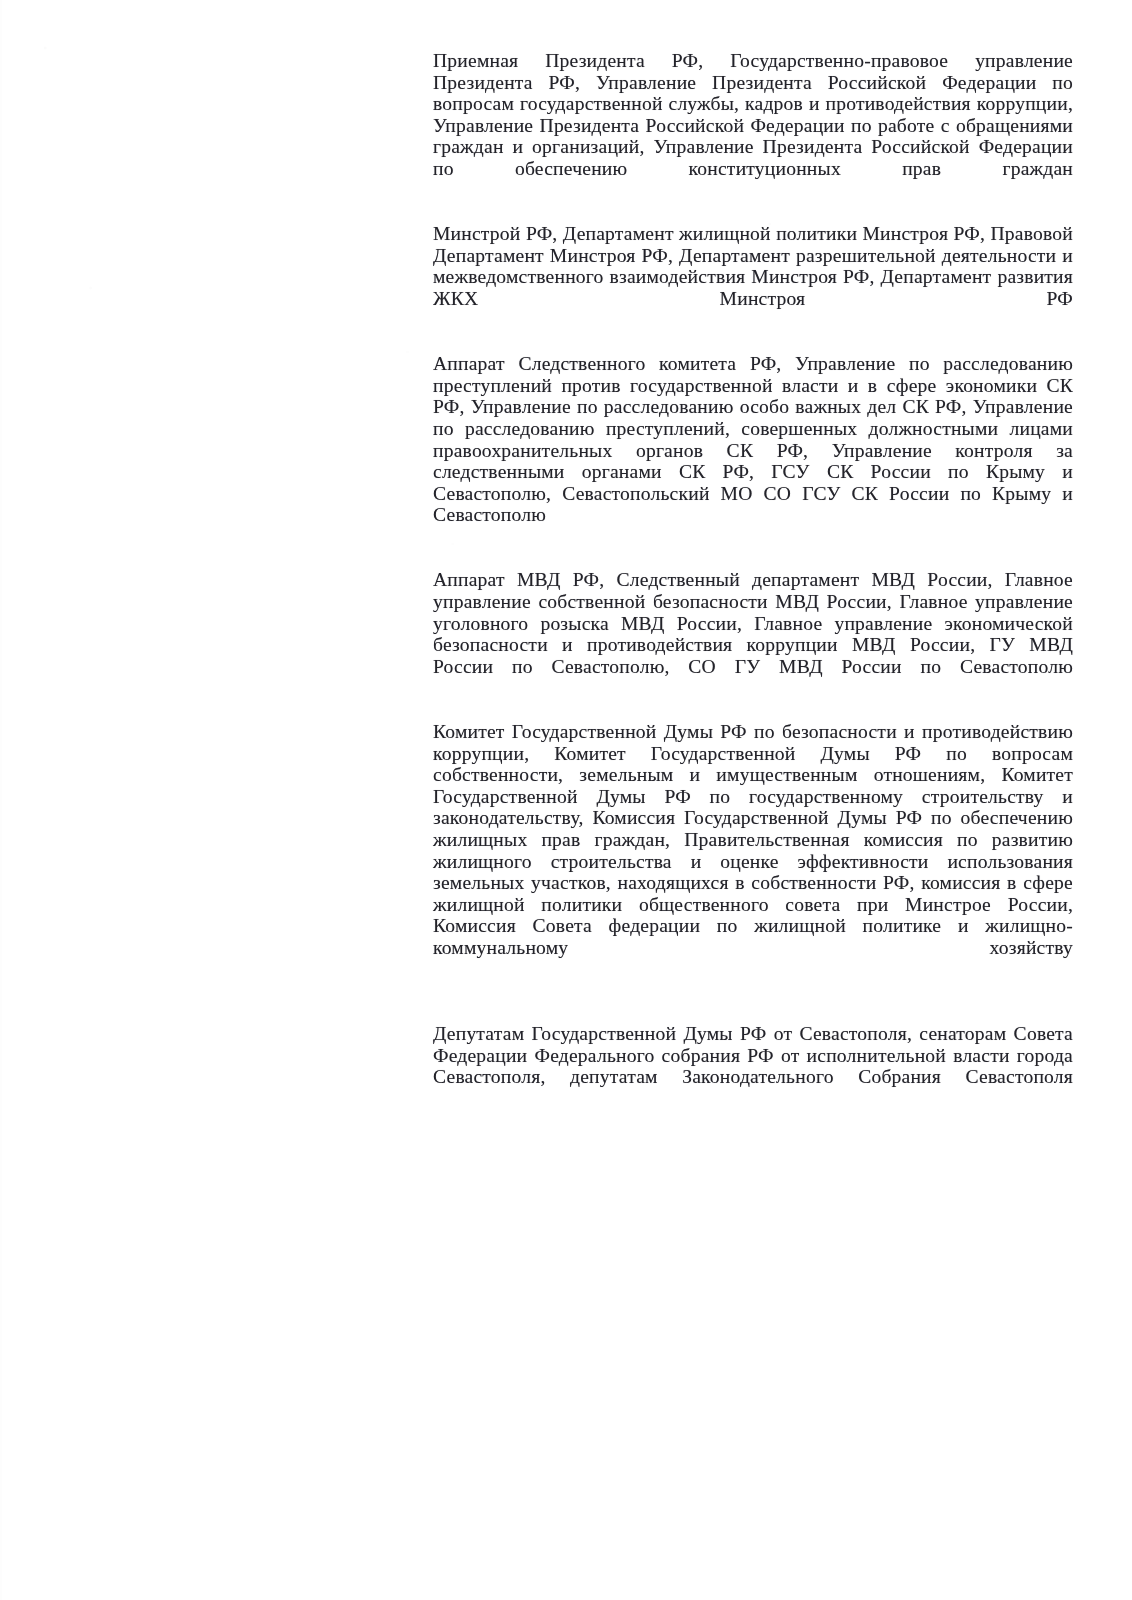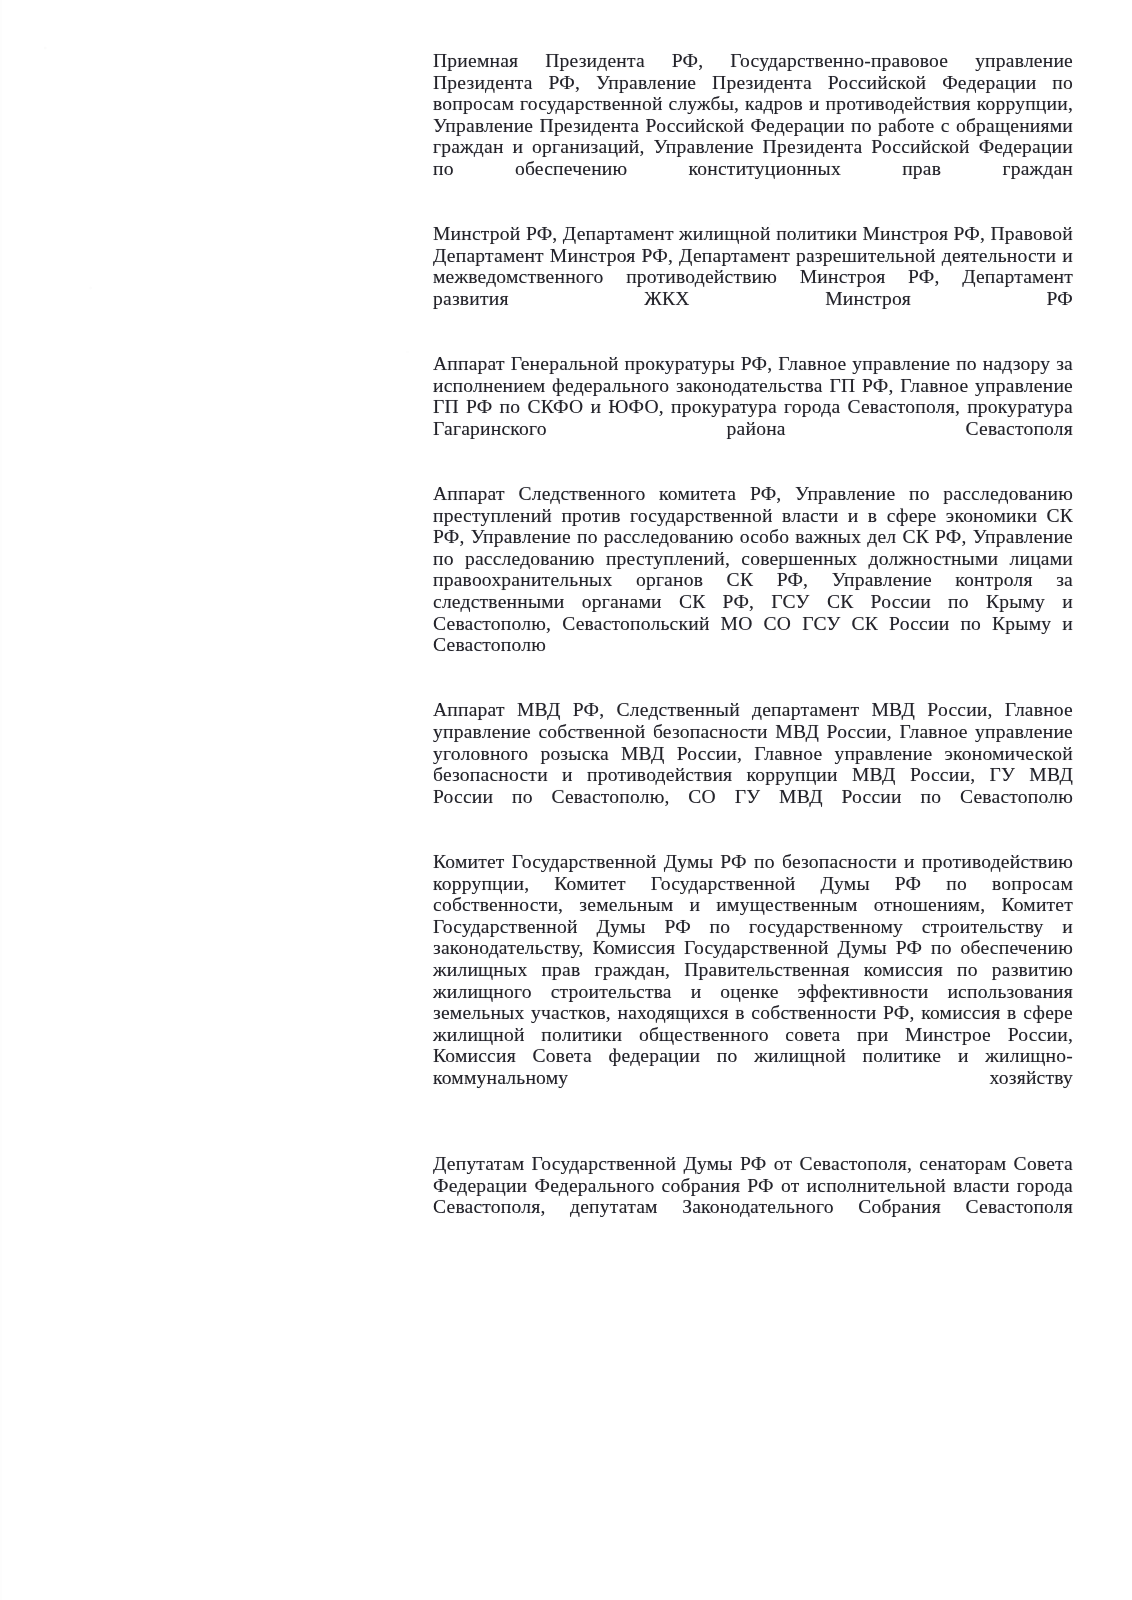--- a/index.html
+++ b/index.html
@@ -60,20 +60,19 @@
   }
 </style>
 </head>
 <body>
 
 <div class="page">
   <div class="scan-noise"></div>
 
   <div class="text-column">
     <p class="para">Приемная Президента РФ, Государственно-правовое управление Президента РФ, Управление Президента Российской Федерации по вопросам государственной службы, кадров и противодействия коррупции, Управление Президента Российской Федерации по работе с обращениями граждан и организаций, Управление Президента Российской Федерации по обеспечению конституционных прав граждан</p>
-    <p class="para">Минстрой РФ, Департамент жилищной политики Минстроя РФ, Правовой Департамент Минстроя РФ, Департамент разрешительной деятельности и межведомственного противодействию Минстроя РФ, Департамент развития ЖКХ Минстроя РФ</p>
-    <p class="para">Аппарат Генеральной прокуратуры РФ, Главное управление по надзору за исполнением федерального законодательства ГП РФ, Главное управление ГП РФ по СКФО и ЮФО, прокуратура города Севастополя, прокуратура Гагаринского района Севастополя</p>
+    <p class="para">Минстрой РФ, Департамент жилищной политики Минстроя РФ, Правовой Департамент Минстроя РФ, Департамент разрешительной деятельности и межведомственного взаимодействия Минстроя РФ, Департамент развития ЖКХ Минстроя РФ</p>
     <p class="para">Аппарат Следственного комитета РФ, Управление по расследованию преступлений против государственной власти и в сфере экономики СК РФ, Управление по расследованию особо важных дел СК РФ, Управление по расследованию преступлений, совершенных должностными лицами правоохранительных органов СК РФ, Управление контроля за следственными органами СК РФ, ГСУ СК России по Крыму и Севастополю, Севастопольский МО СО ГСУ СК России по Крыму и Севастополю</p>
     <p class="para">Аппарат МВД РФ, Следственный департамент МВД России, Главное управление собственной безопасности МВД России, Главное управление уголовного розыска МВД России, Главное управление экономической безопасности и противодействия коррупции МВД России, ГУ МВД России по Севастополю, СО ГУ МВД России по Севастополю</p>
     <p class="para">Комитет Государственной Думы РФ по безопасности и противодействию коррупции, Комитет Государственной Думы РФ по вопросам собственности, земельным и имущественным отношениям, Комитет Государственной Думы РФ по государственному строительству и законодательству, Комиссия Государственной Думы РФ по обеспечению жилищных прав граждан, Правительственная комиссия по развитию жилищного строительства и оценке эффективности использования земельных участков, находящихся в собственности РФ, комиссия в сфере жилищной политики общественного совета при Минстрое России, Комиссия Совета федерации по жилищной политике и жилищно-коммунальному хозяйству</p>
     <p class="para">Депутатам Государственной Думы РФ от Севастополя, сенаторам Совета Федерации Федерального собрания РФ от исполнительной власти города Севастополя, депутатам Законодательного Собрания Севастополя</p>
   </div>
 </div>
 
 </body></html>

